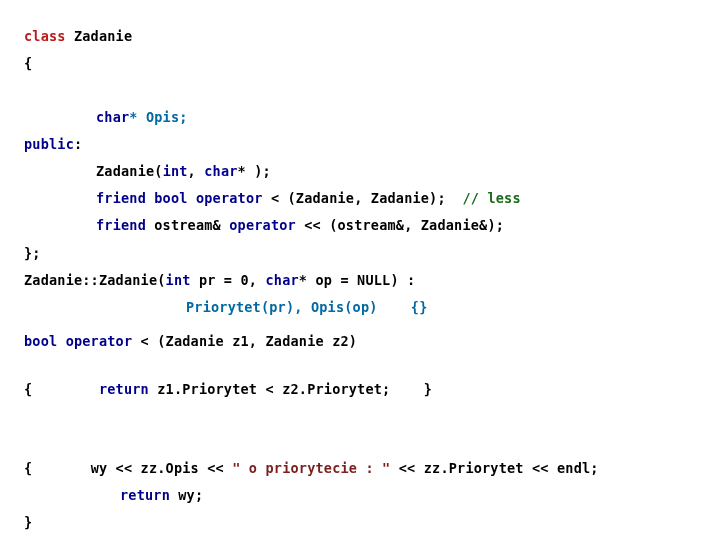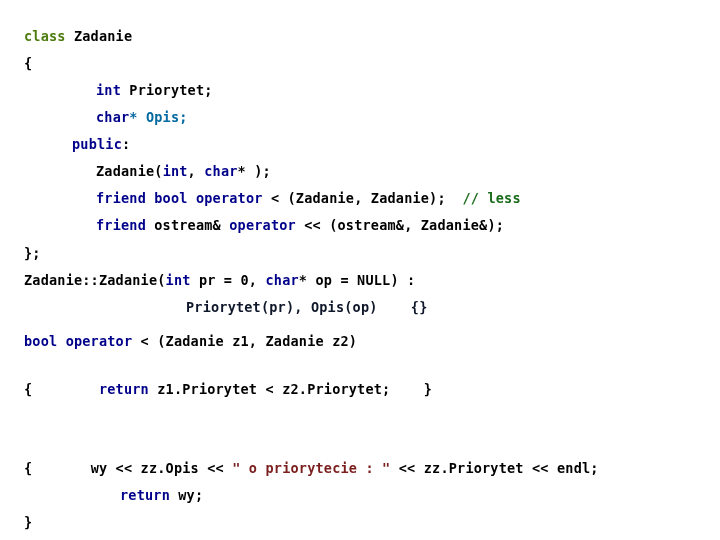--- a/index.html
+++ b/index.html
@@ -35,29 +35,28 @@
   .tok { white-space: pre; }
   .tok-plain   { color: #000000; }
   .tok-keyword { color: #00008B; }
   .tok-comment { color: #1A6B1A; }
   .tok-string  { color: #7B1E1E; }
 </style>
 </head>
 <body>
 
 <div id="code-listing" style="background: rgb(255, 255, 255);">
-    <div class="code-line" style="top: 29px;"><span class="tok tok-keyword" style="color: #4d7c0f;">class </span><span class="tok tok-plain" style="color: rgb(0, 0, 0);">Zadanie</span></div>
+    <div class="code-line" style="top: 29px;"><span class="tok tok-keyword" style="color: #b91c1c;">class </span><span class="tok tok-plain" style="color: rgb(0, 0, 0);">Zadanie</span></div>
     <div class="code-line" style="top: 56px;"><span class="tok tok-plain" style="color: rgb(0, 0, 0);">{</span></div>
-    <div class="code-line" style="top: 83px; left: 96px;"><span class="tok tok-keyword" style="color: rgb(0, 0, 139);">int </span><span class="tok tok-plain" style="color: rgb(0, 0, 0);">Priorytet;</span></div>
     <div class="code-line" style="top: 110px; left: 96px;"><span class="tok tok-keyword" style="color: rgb(0, 0, 139);">char</span><span class="tok tok-plain" style="color: #0369a1;">* Opis;</span></div>
-    <div class="code-line" style="top: 137px;"><span class="tok tok-keyword" style="color: rgb(0, 0, 139); margin-left: 48px;">public</span><span class="tok tok-plain" style="color: rgb(0, 0, 0);">:</span></div>
+    <div class="code-line" style="top: 137px;"><span class="tok tok-keyword" style="color: rgb(0, 0, 139);">public</span><span class="tok tok-plain" style="color: rgb(0, 0, 0);">:</span></div>
     <div class="code-line" style="top: 164px; left: 96px;"><span class="tok tok-plain" style="color: rgb(0, 0, 0);">Zadanie(</span><span class="tok tok-keyword" style="color: rgb(0, 0, 139);">int</span><span class="tok tok-plain" style="color: rgb(0, 0, 0);">, </span><span class="tok tok-keyword" style="color: rgb(0, 0, 139);">char</span><span class="tok tok-plain" style="color: rgb(0, 0, 0);">* );</span></div>
     <div class="code-line" style="top: 218px; left: 96px;"><span class="tok tok-keyword" style="color: rgb(0, 0, 139);">friend </span><span class="tok tok-plain" style="color: rgb(0, 0, 0);">ostream&amp; </span><span class="tok tok-keyword" style="color: rgb(0, 0, 139);">operator </span><span class="tok tok-plain" style="color: rgb(0, 0, 0);">&lt;&lt; (ostream&amp;, Zadanie&amp;);</span></div>
     <div class="code-line" style="top: 191px; left: 96px;"><span class="tok tok-keyword" style="color: rgb(0, 0, 139);">friend bool operator </span><span class="tok tok-plain" style="color: rgb(0, 0, 0);">&lt; (Zadanie, Zadanie);  </span><span class="tok tok-comment" style="color: rgb(26, 107, 26);">// less</span></div>
     <div class="code-line" style="top: 246px;"><span class="tok tok-plain" style="color: rgb(0, 0, 0);">};</span></div>
     <div class="code-line" style="top: 273px;"><span class="tok tok-plain" style="color: rgb(0, 0, 0);">Zadanie::Zadanie(</span><span class="tok tok-keyword" style="color: rgb(0, 0, 139);">int</span><span class="tok tok-plain" style="color: rgb(0, 0, 0);"> pr = 0, </span><span class="tok tok-keyword" style="color: rgb(0, 0, 139);">char</span><span class="tok tok-plain" style="color: rgb(0, 0, 0);">* op = NULL) :</span></div>
-    <div class="code-line" style="top: 300px; left: 186px;"><span class="tok tok-plain" style="color: #0f172a;">Priorytet(pr), Opis(op)    {}</span></div>
+    <div class="code-line" style="top: 300px; left: 186px;"><span class="tok tok-plain" style="color: #0369a1;">Priorytet(pr), Opis(op)    {}</span></div>
     <div class="code-line" style="top: 334px;"><span class="tok tok-keyword" style="color: rgb(0, 0, 139);">bool operator </span><span class="tok tok-plain" style="color: rgb(0, 0, 0);">&lt; (Zadanie z1, Zadanie z2)</span></div>
     <div class="code-line" style="top: 382px;"><span class="tok tok-plain" style="color: rgb(0, 0, 0);">{</span><span class="tok tok-plain" style="color: rgb(0, 0, 0);">        </span><span class="tok tok-keyword" style="color: rgb(0, 0, 139);">return </span><span class="tok tok-plain" style="color: rgb(0, 0, 0);">z1.Priorytet &lt; z2.Priorytet;    }</span></div>
     <div class="code-line" style="top: 461px;"><span class="tok tok-plain" style="color: rgb(0, 0, 0);">{</span><span class="tok tok-plain" style="color: rgb(0, 0, 0);">       </span><span class="tok tok-plain" style="color: rgb(0, 0, 0);">wy &lt;&lt; zz.Opis &lt;&lt; </span><span class="tok tok-string" style="color: rgb(123, 30, 30);">" o priorytecie : "</span><span class="tok tok-plain" style="color: rgb(0, 0, 0);"> &lt;&lt; zz.Priorytet &lt;&lt; endl;</span></div>
     <div class="code-line" style="top: 488px; left: 120px;"><span class="tok tok-keyword" style="color: rgb(0, 0, 139);">return </span><span class="tok tok-plain" style="color: rgb(0, 0, 0);">wy;</span></div>
     <div class="code-line" style="top: 515px;"><span class="tok tok-plain" style="color: rgb(0, 0, 0);">}</span></div>
   </div>
 
 </body></html>

